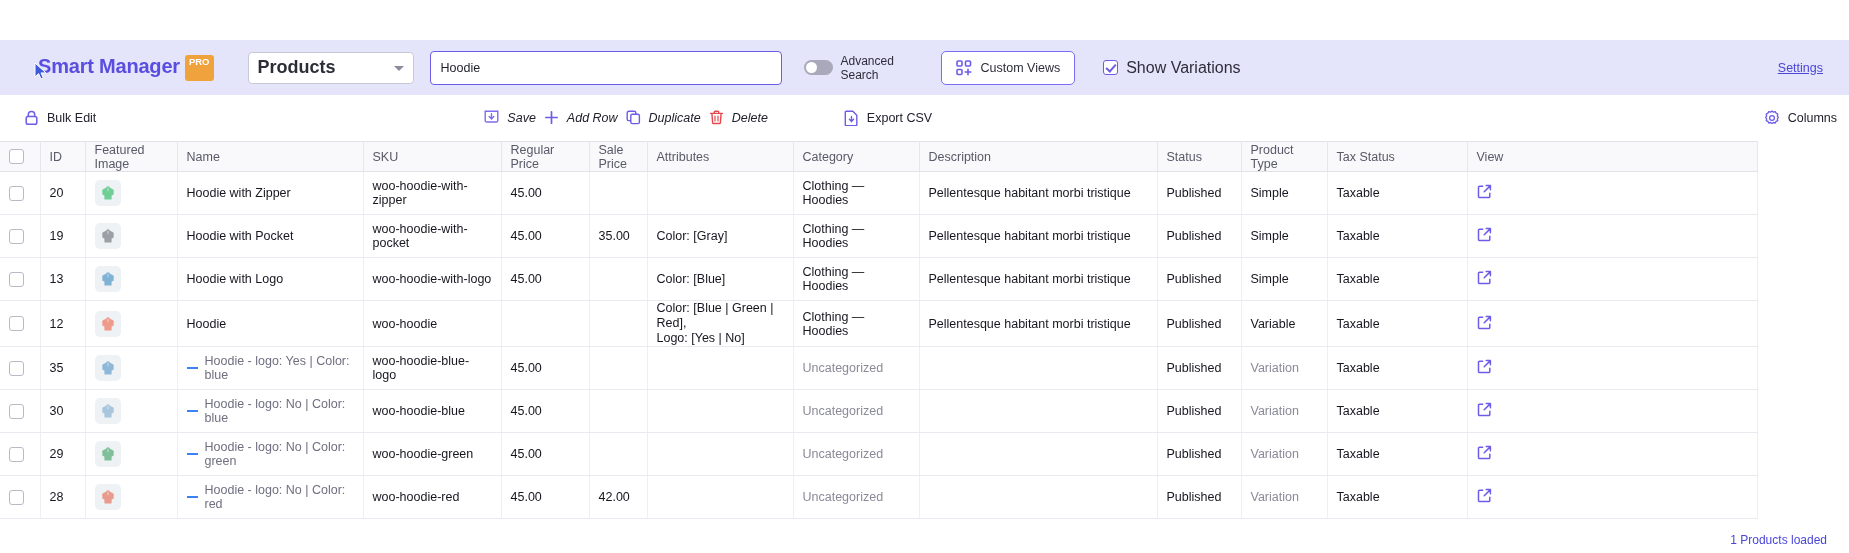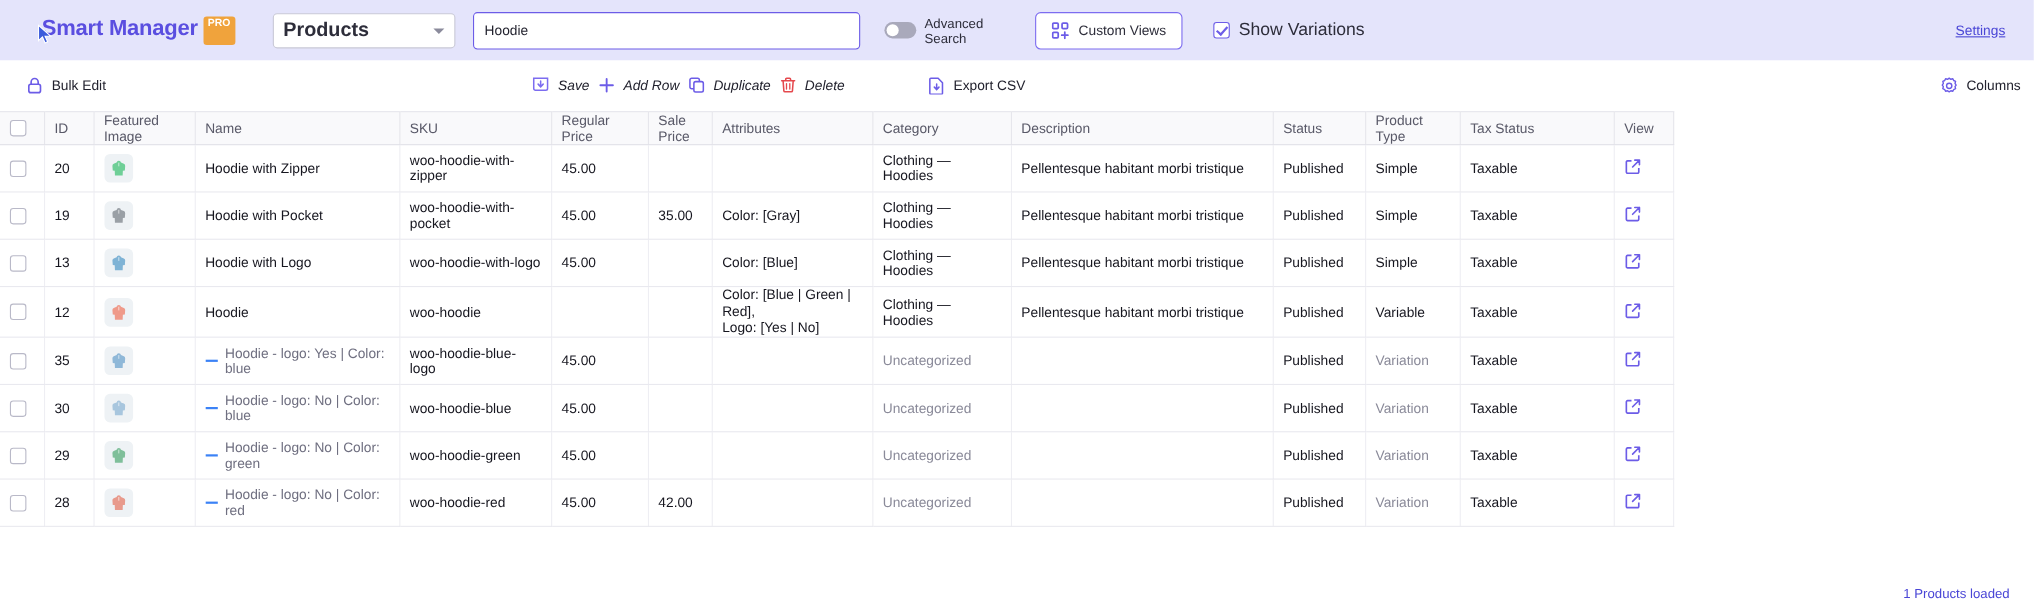--- a/index.html
+++ b/index.html
@@ -13,20 +13,21 @@
   #app { width: 1849px; height: 553px; position: relative; overflow: hidden; background:#fff; }
 
   
   .topbar {
     height: 55px;
     background: #e4e4fb;
     display: flex;
     align-items: center;
     padding: 0 22px 0 38px;
     position: relative;
+    margin-top: 40px;
   }
   .brand {
     display: flex; align-items: flex-start;
     margin-right: 34px;
     white-space: nowrap;
   }
   .brand-name {
     font-size: 20px;
     font-weight: bold;
     color: #5a4ee0;
@@ -159,21 +160,21 @@
   .tb-group { display: flex; align-items: center; gap: 8px; margin-left: 388px; font-style: italic; }
   .tb-export { margin-left: 76px; }
   .tb-columns { position: absolute; right: 12px; }
   .icon { display: inline-flex; align-items: center; justify-content: center; flex: none; }
 
   
   .table-wrap { width: 1849px; }
   table.grid {
     border-collapse: collapse;
     table-layout: fixed;
-    width: 1522px;
+    width: 1758px;
     font-size: 12.5px;
     border-radius: 13px;
   }
   table.grid th {
     background: #f9f9fb;
     border-top: 1px solid #e1e1e8;
     border-bottom: 1px solid #e1e1e8;
     border-right: 1px solid #e6e6ec;
     color: #595968;
     font-weight: normal;

